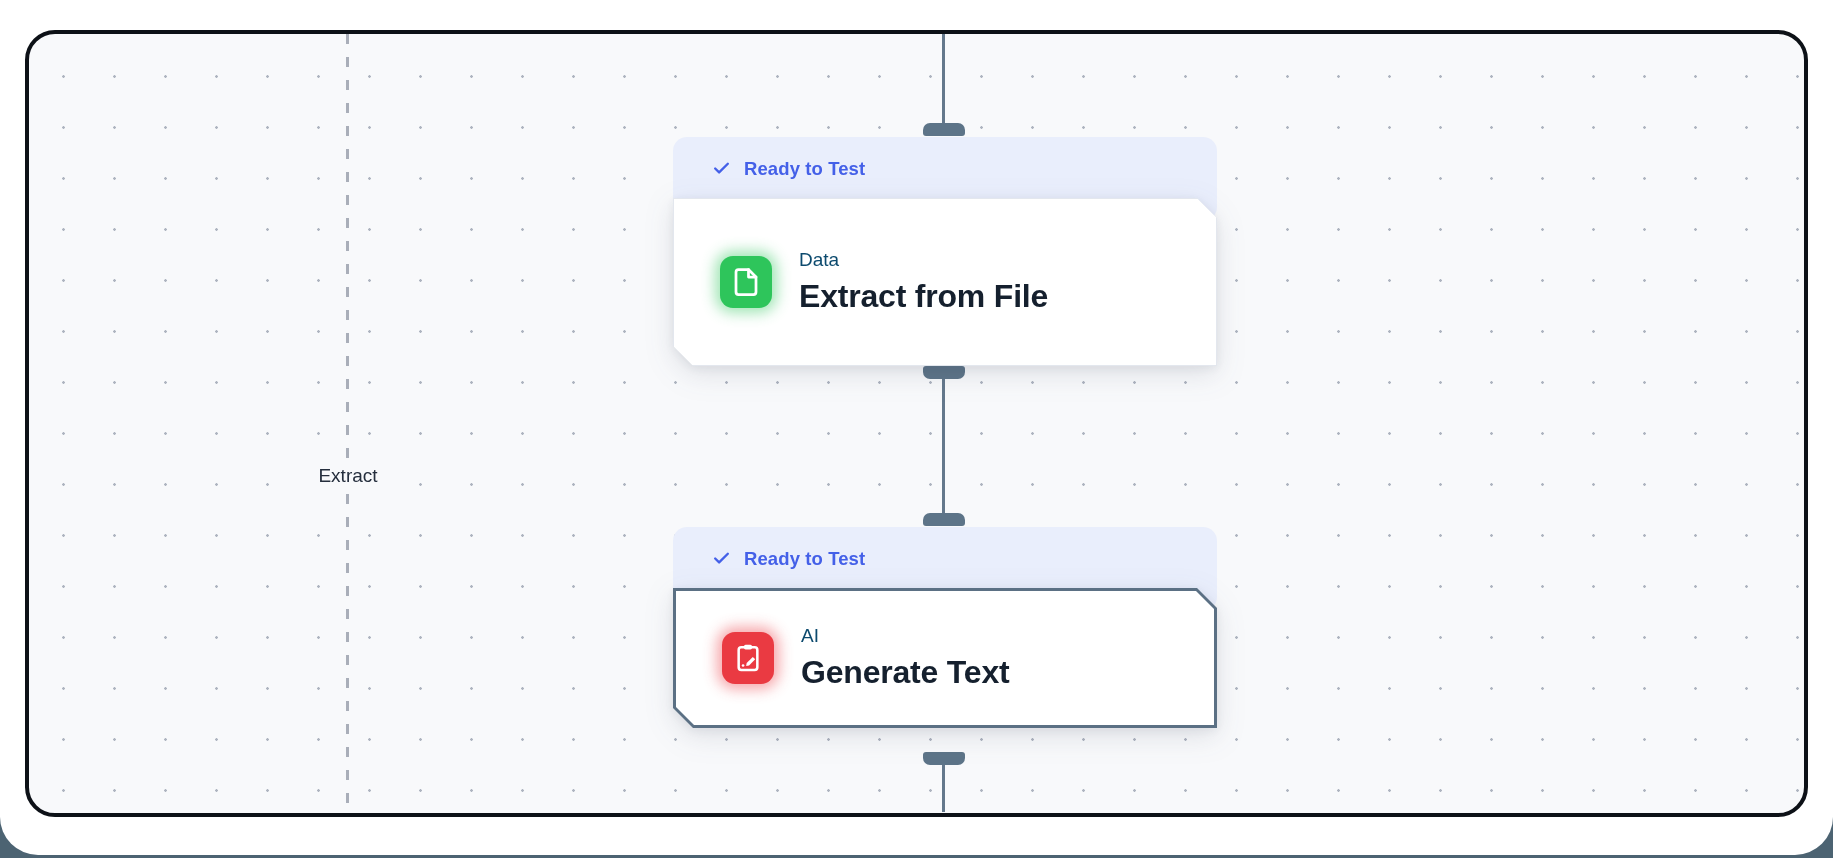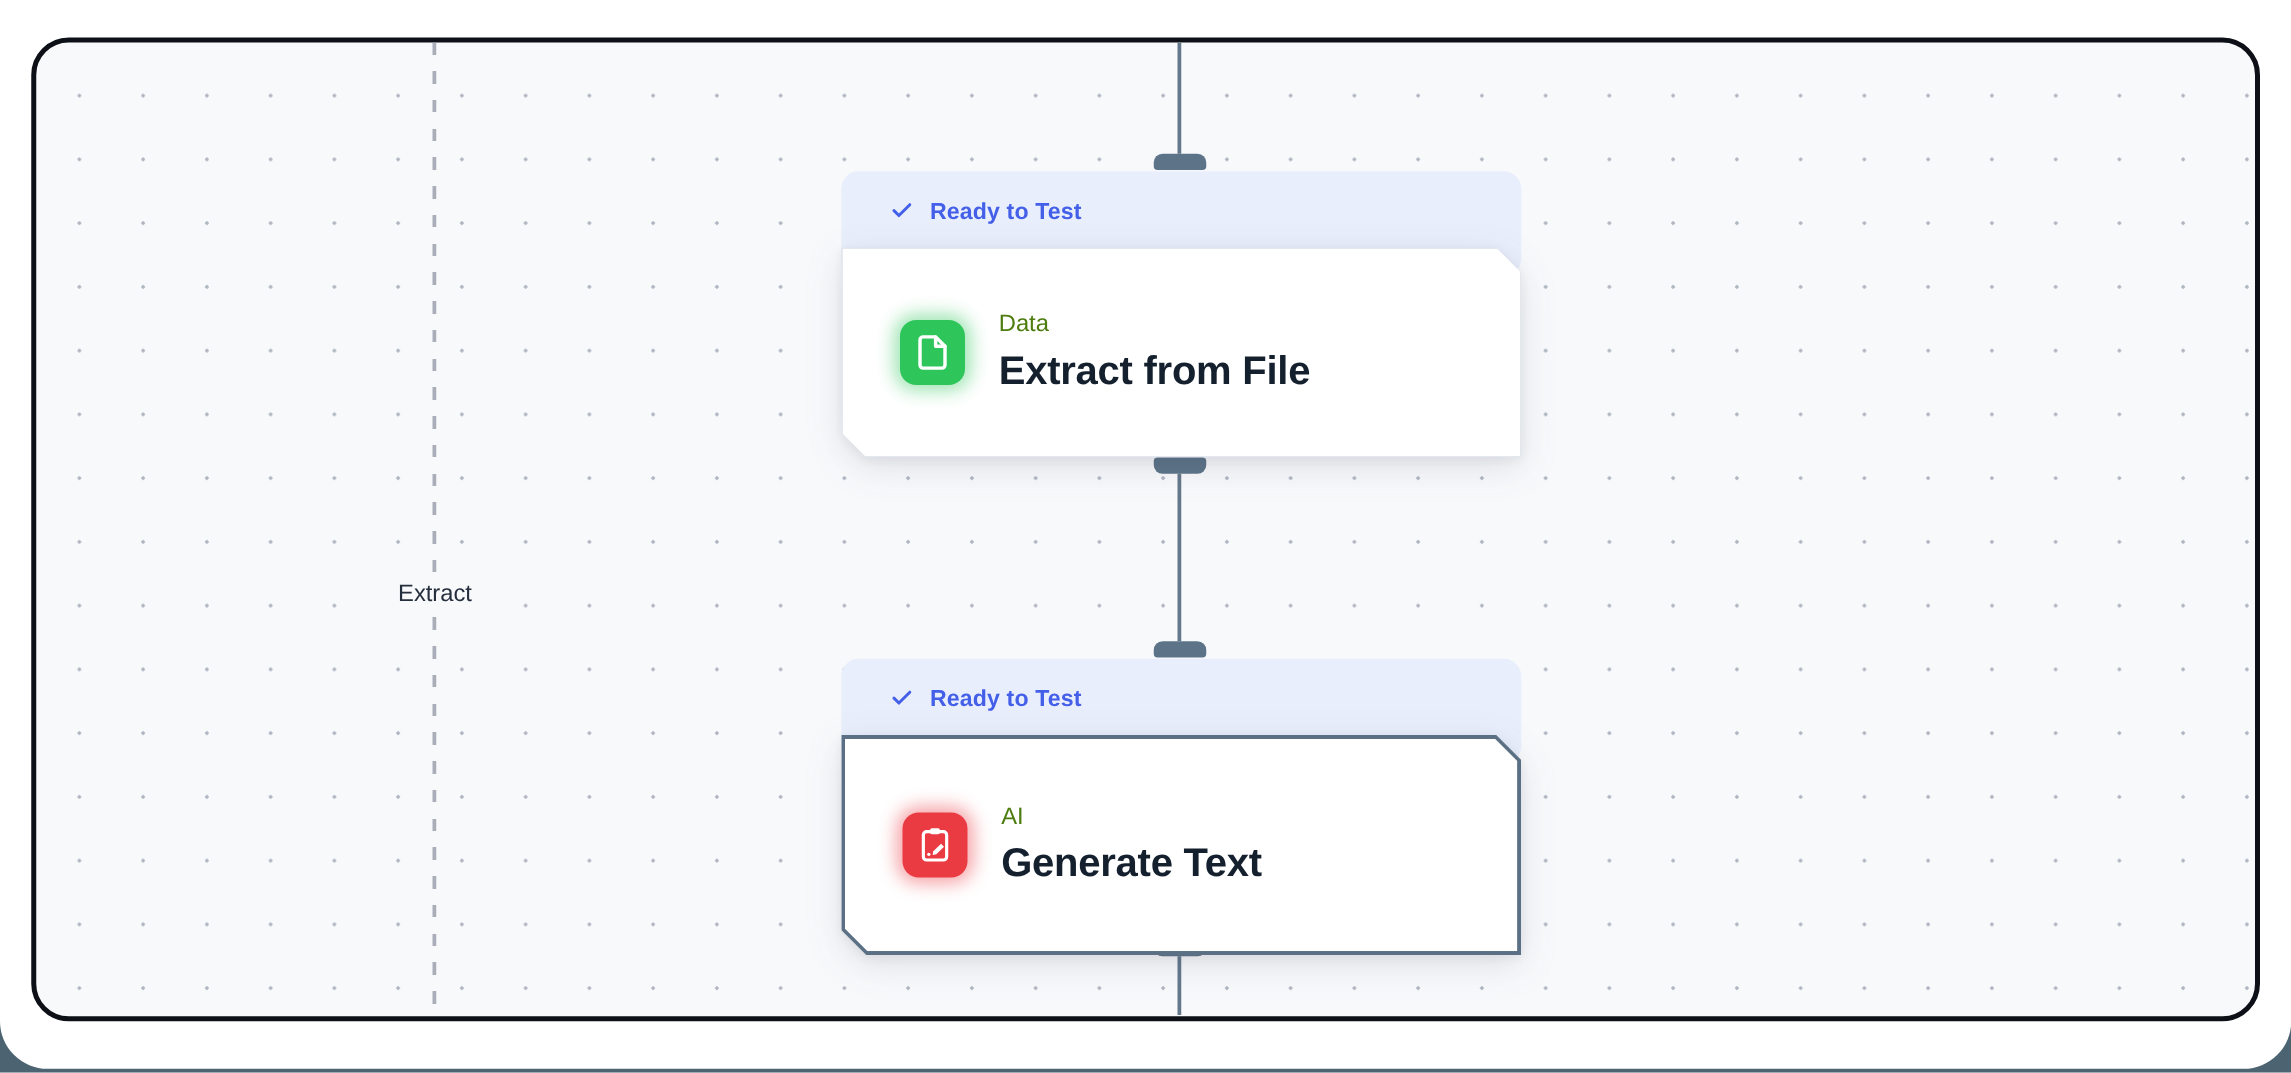--- a/index.html
+++ b/index.html
@@ -67,37 +67,37 @@
   .status-text { font-size:18.5px; font-weight:600; color:#4460e8; letter-spacing:.1px; }
   .card-wrap {
     position:absolute; left:0; right:0; top:61px;
     filter:drop-shadow(0 8px 14px rgba(51,65,85,.13)) drop-shadow(0 2px 4px rgba(51,65,85,.07));
   }
   .card-shape {
     position:relative;
     clip-path:polygon(0 0, calc(100% - 20px) 0, 100% 20px, 100% 100%, 20px 100%, 0 calc(100% - 20px));
   }
   .node-1 .card-shape { height:168px; background:#e3e7ee; }
-  .node-2 .card-shape { height:176px; background:#5b7084; } 
+  .node-2 .card-shape { height:140px; background:#5b7084; } 
   .card-inner {
     position:absolute; background:#ffffff;
     clip-path:polygon(0 0, calc(100% - 18px) 0, 100% 18px, 100% 100%, 18px 100%, 0 calc(100% - 18px));
     display:flex; align-items:center; gap:27px;
     padding-left:46px;
   }
   .node-1 .card-inner { inset:1px; }
   .node-2 .card-inner { inset:3px; }
   .node-icon {
     width:52px; height:52px; border-radius:13px; flex:0 0 auto;
     display:flex; align-items:center; justify-content:center;
   }
   .icon-green { background:#2ec55b; box-shadow:0 0 14px 5px rgba(46,197,91,.45); }
   .icon-red   { background:#ea3a42; box-shadow:0 0 14px 5px rgba(234,58,66,.45); }
   .node-texts { display:flex; flex-direction:column; gap:7px; }
-  .node-category { font-size:19px; font-weight:500; color:#4d7c0f; }
+  .node-category { font-size:19px; font-weight:500; color:#0c4a6e; }
   .node-title { font-size:32px; font-weight:700; color:#15202e; letter-spacing:-.2px; }
 </style>
 </head>
 <body>
 
 <div class="sheet">
   <div class="canvas">
 
     <div class="dashed-line"></div>
     <div class="response-label">Extract</div>

